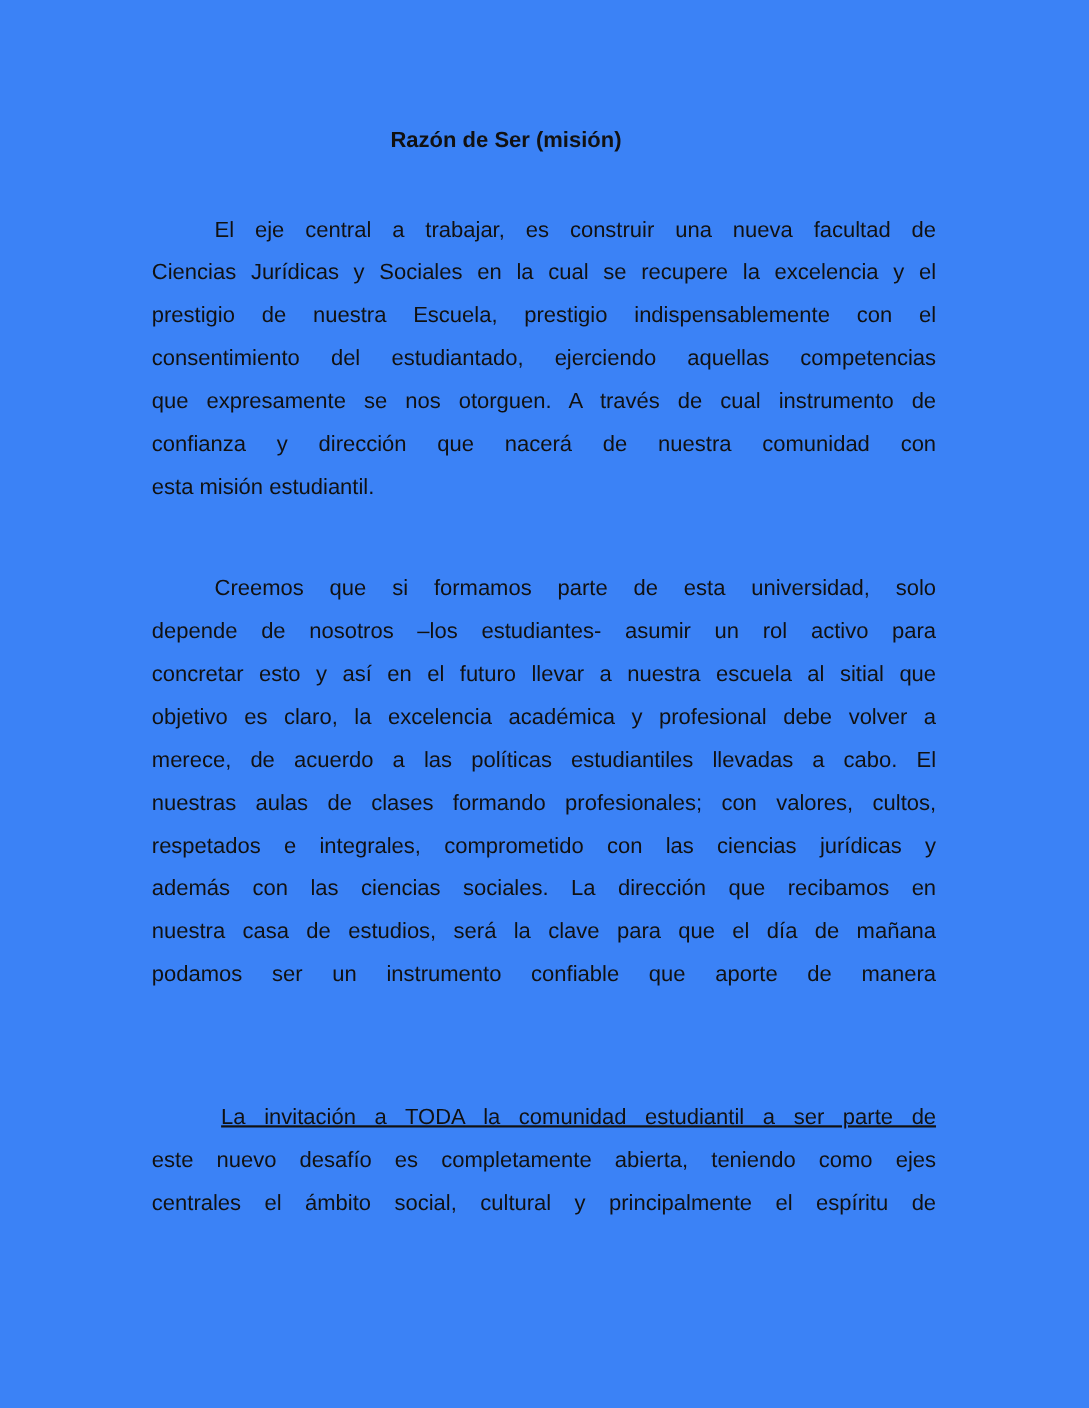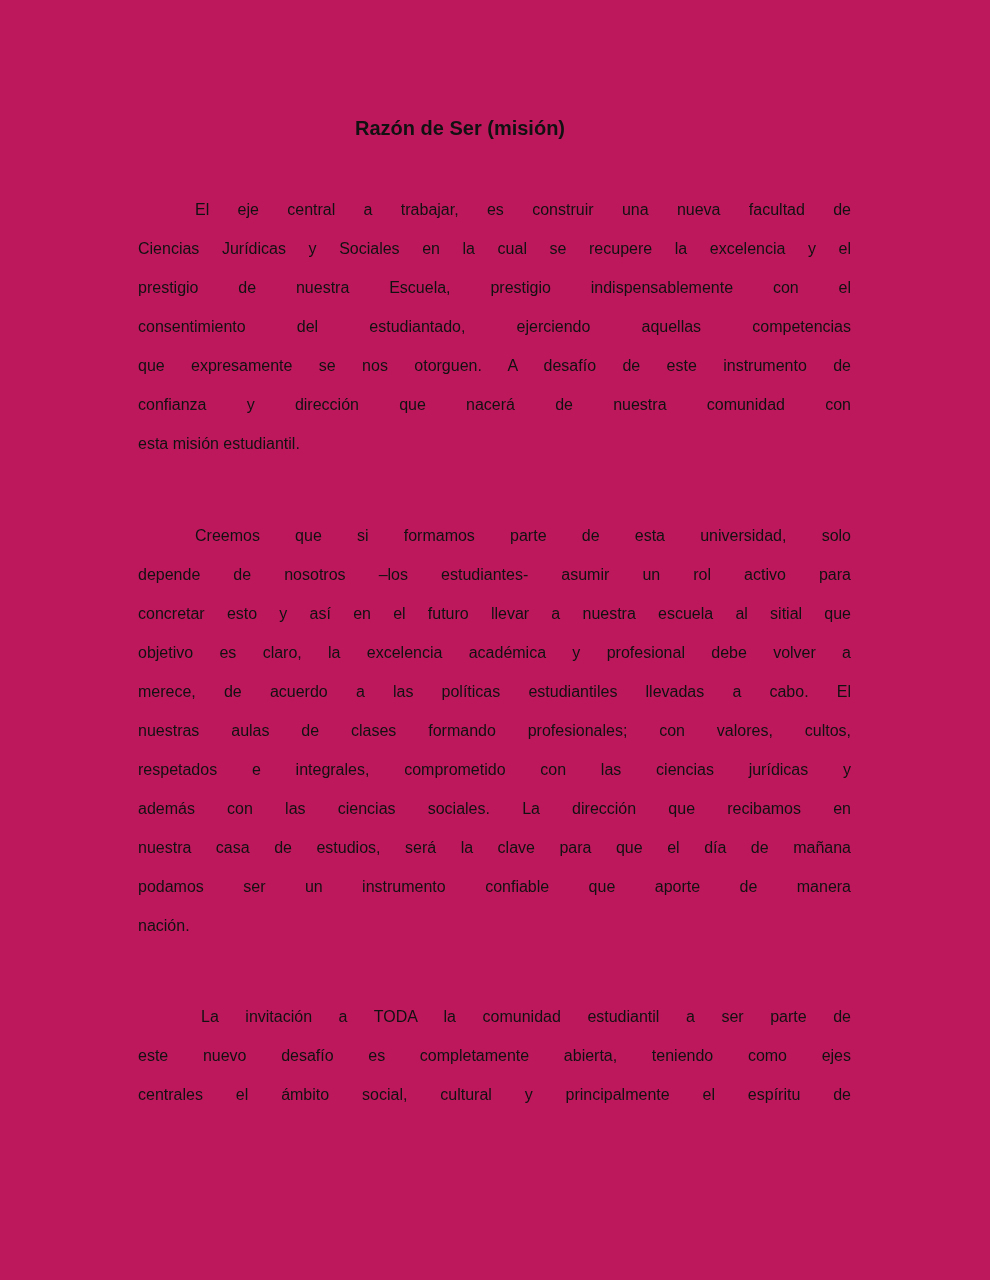--- a/index.html
+++ b/index.html
@@ -13,21 +13,21 @@
       position: relative;
       overflow: hidden;
       font-family: "Liberation Sans", sans-serif;
       color: #111111;
     }
     .page {
       position: absolute;
       left: 0; top: 0;
       width: 990px;
       height: 1280px;
-      background: #be185d;
+      background: #3b82f6;
     }
     .title {
       position: absolute;
       top: 115px;
       left: 0;
       width: 920px;
       text-align: center;
       font-weight: bold;
       font-size: 20px;
       line-height: 26px;
@@ -35,74 +35,74 @@
     }
     .para {
       position: absolute;
       left: 138px;
       width: 713px;
     }
     .line {
       display: block;
       height: 39px;
       line-height: 39px;
-      font-size: 16px;
+      font-size: 20px;
       text-align: justify;
       text-align-last: justify;
       white-space: nowrap;
       overflow: visible;
     }
     .line.justify {
       white-space: normal;
       height: 39px;
       overflow: hidden;
     }
     .line.last {
       text-align: left;
       text-align-last: left;
     }
     .line.indent {
       padding-left: 57px;
     }
     .line.indent2 {
       padding-left: 63px;
+      text-decoration: underline;
     }
     #p1 { top: 190px; }
     #p2 { top: 516px; }
     #p3 { top: 997px; }
   </style>
 </head>
 <body>
 
 <div class="page">
 
   <div class="title">Razón de Ser (misión)</div>
 
   <div class="para" id="p1">
     <span class="line justify indent">El eje central a trabajar, es construir una nueva facultad de</span>
     <span class="line justify">Ciencias Jurídicas y Sociales en la cual se recupere la excelencia y el</span>
     <span class="line justify">prestigio de nuestra Escuela, prestigio indispensablemente con el</span>
     <span class="line justify">consentimiento del estudiantado, ejerciendo aquellas competencias</span>
-    <span class="line justify">que expresamente se  nos otorguen. A desafío de este  instrumento de</span>
+    <span class="line justify">que expresamente se  nos otorguen. A través de cual  instrumento de</span>
     <span class="line justify">confianza y dirección que nacerá de nuestra comunidad con</span>
     <span class="line last">esta misión estudiantil.</span>
   </div>
 
   <div class="para" id="p2">
     <span class="line justify indent">Creemos que si formamos parte de esta universidad, solo</span>
     <span class="line justify">depende de nosotros –los estudiantes- asumir un rol activo para</span>
     <span class="line justify">concretar esto y así en  el  futuro  llevar a nuestra escuela al sitial que</span>
     <span class="line justify">objetivo es claro, la excelencia académica y profesional debe volver a</span>
     <span class="line justify">merece, de acuerdo a las políticas estudiantiles llevadas a cabo. El</span>
     <span class="line justify">nuestras aulas de clases formando profesionales; con valores, cultos,</span>
     <span class="line justify">respetados e integrales, comprometido con las ciencias jurídicas y</span>
     <span class="line justify">además con las ciencias sociales. La dirección que recibamos en</span>
     <span class="line justify">nuestra casa de estudios,  será la clave para que el día de mañana</span>
     <span class="line justify">podamos ser un instrumento confiable que aporte de manera</span>
-    <span class="line last">nación.</span>
   </div>
 
   <div class="para" id="p3">
     <span class="line justify indent2">La invitación a TODA la comunidad estudiantil a ser parte de</span>
     <span class="line justify">este nuevo desafío es completamente abierta, teniendo como ejes</span>
     <span class="line justify">centrales el ámbito social, cultural y principalmente  el espíritu de</span>
   </div>
 
 </div>
 

